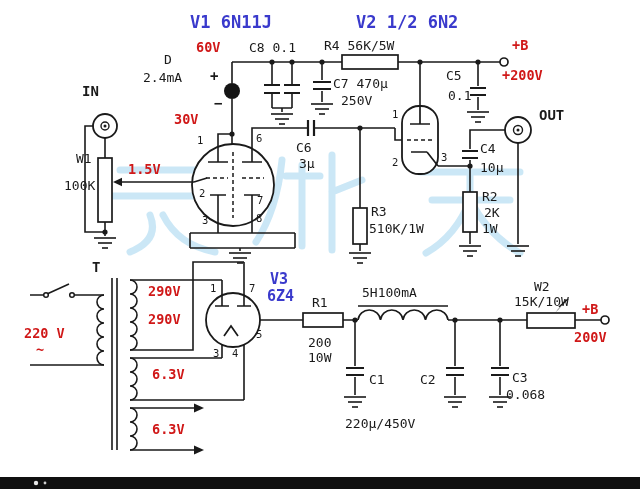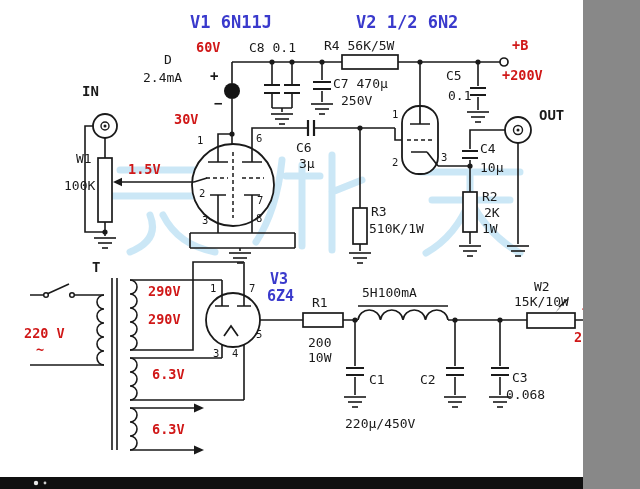--- a/index.html
+++ b/index.html
@@ -1,16 +1,16 @@
 <!DOCTYPE html>
 <html><head>
 <meta charset="utf-8">
 <style>
   html,body{margin:0;padding:0;background:#888;}
-  .page{width:583px;height:489px;position:relative;background:#ffffff;overflow:hidden;}
+  .page{width:640px;height:489px;position:relative;background:#ffffff;overflow:hidden;}
   svg{display:block;}
   text{font-family:"DejaVu Sans Mono", monospace;}
   .t{font-size:13px;fill:#1a1a1a;}
   .pin{font-size:10.5px;fill:#1a1a1a;}
   .red{font-size:13.5px;font-weight:bold;fill:#d01818;}
   .blue{font-size:17px;font-weight:bold;fill:#3a3acc;}
   .blue2{font-size:15px;font-weight:bold;fill:#3a3acc;}
   .big{font-size:14px;font-weight:bold;fill:#1a1a1a;}
   .sym{font-size:14px;font-weight:bold;fill:#1a1a1a;}
 </style>

